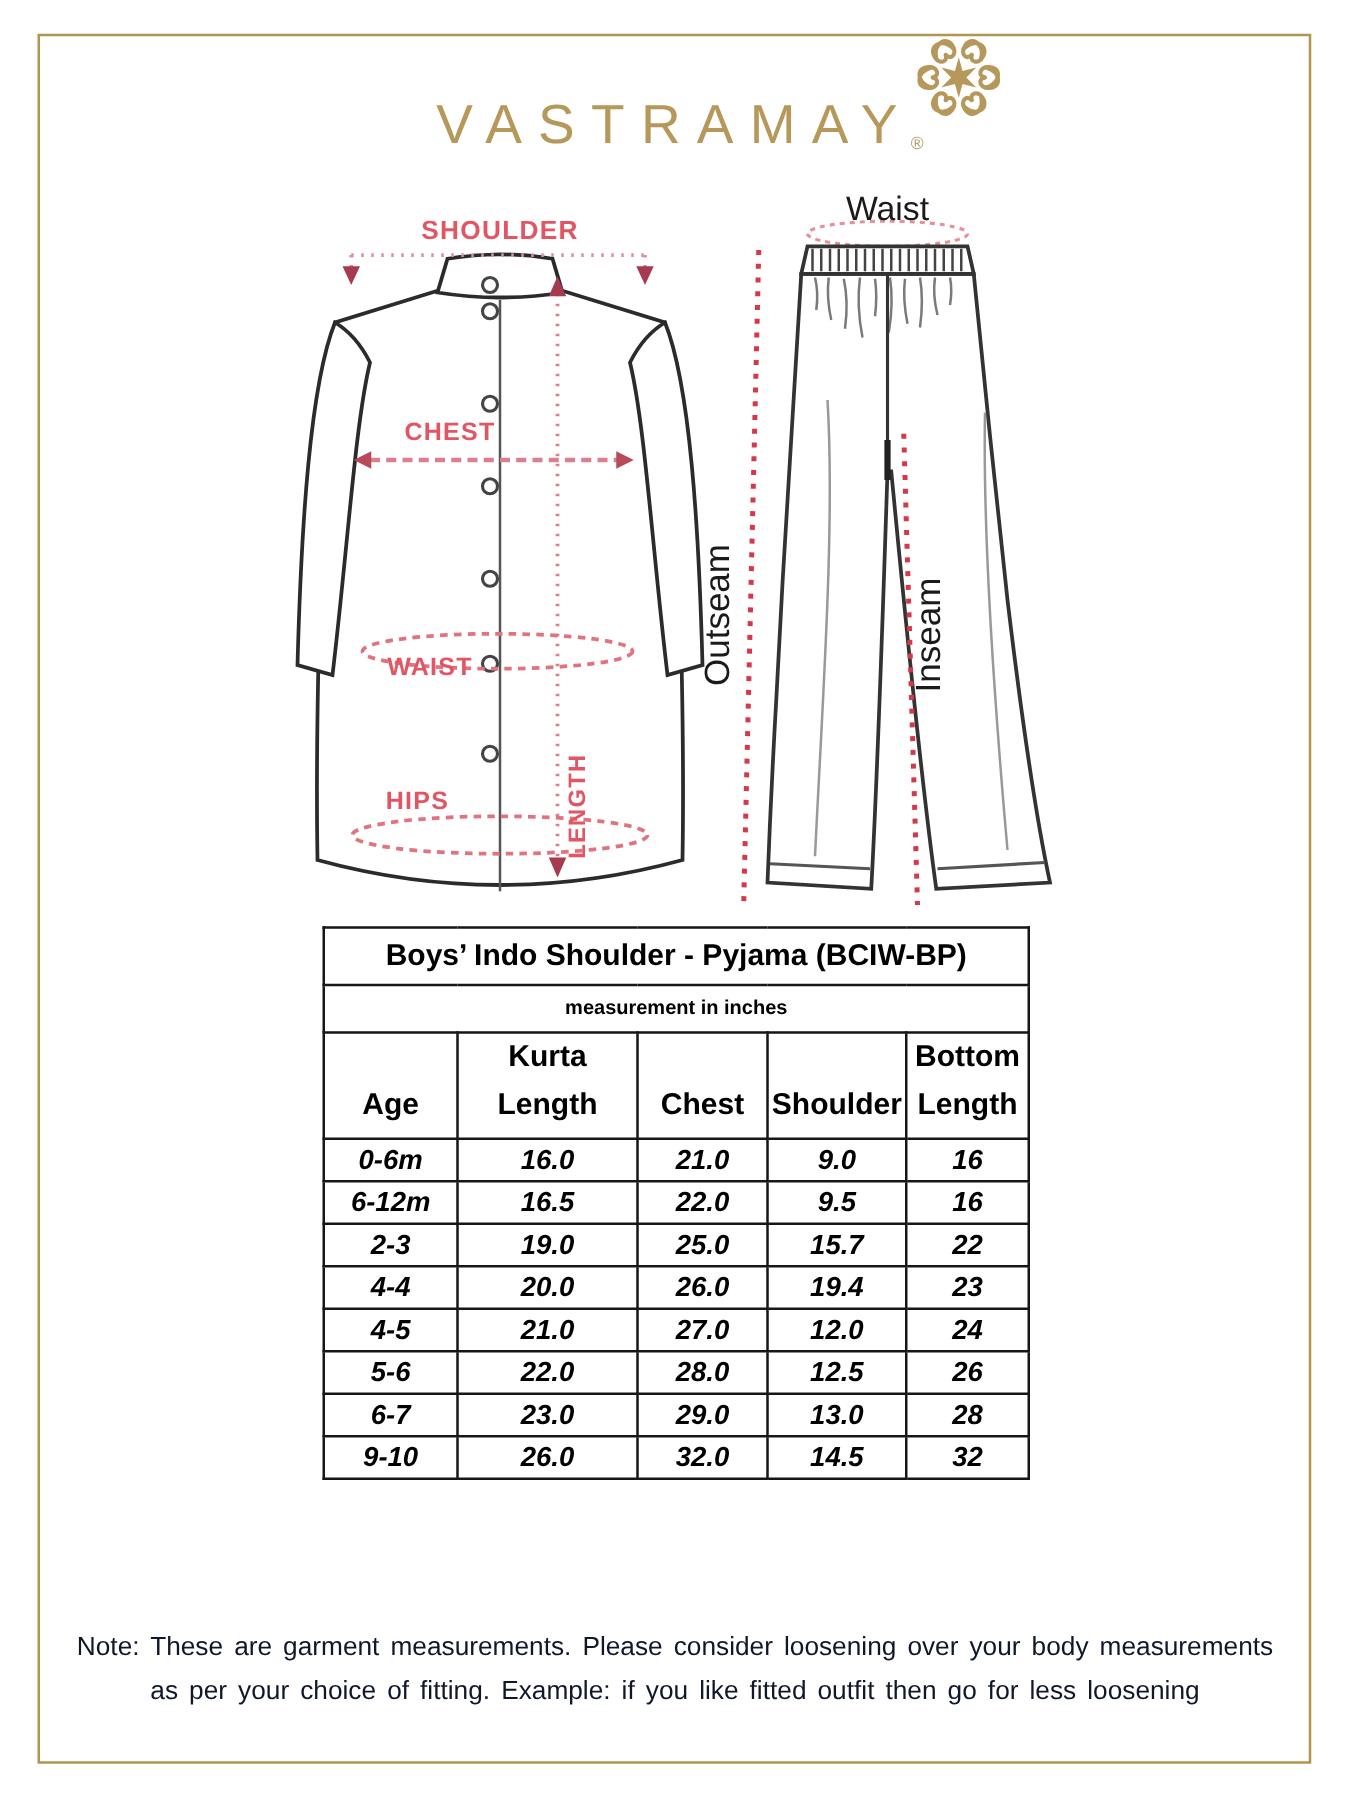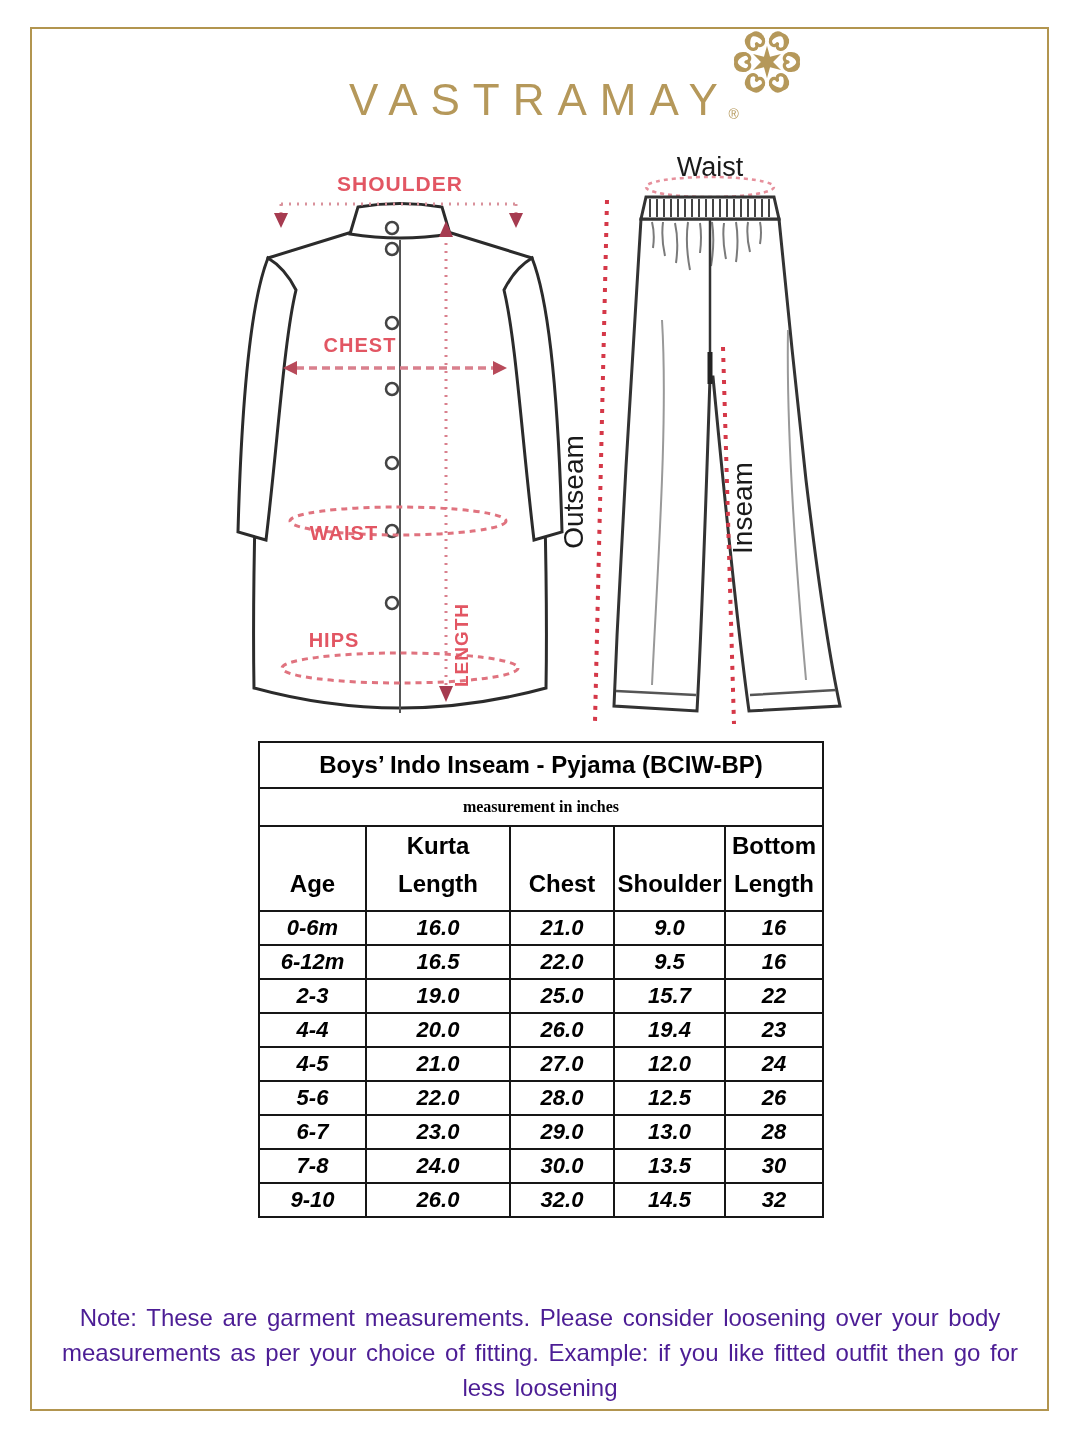--- a/index.html
+++ b/index.html
@@ -21,27 +21,27 @@
   .mlabel{font-family:"Liberation Sans",sans-serif;font-weight:bold;fill:#e25663;letter-spacing:1px;}
   .plabel{font-family:"Liberation Sans",sans-serif;fill:#1a1a1a;}
 
   
   table.size-table{position:absolute;left:258px;top:741px;width:564px;
        border-collapse:collapse;table-layout:fixed;
        font-family:"Liberation Sans",sans-serif;}
   .size-table td,.size-table th{border:2px solid #161616;text-align:center;
        font-weight:bold;color:#000;overflow:hidden;}
   .size-table .t-title{height:42px;font-size:24px;}
-  .size-table .t-sub{height:34px;font-size:16px;font-family:Liberation Serif, serif;}
+  .size-table .t-sub{height:34px;font-size:16px;}
   .size-table th{height:70px;font-size:24px;vertical-align:bottom;padding:0 2px 7px 2px;line-height:38px;}
   .size-table tbody td{height:30px;font-size:22px;font-style:italic;}
 
   
   .note{position:absolute;top:1300px;left:48px;right:48px;text-align:center;
-        font-size:24px;line-height:35px;color:#4c1d95;word-spacing:3px;}
+        font-size:21px;line-height:35px;color:#0f172a;word-spacing:3px;}
 </style>
 </head>
 <body>
 
 <div class="page">
   <div class="frame"></div>
 
   <div class="logo-wrap">
     <div class="logo-inner">
       <span class="logo-text">VASTRAMAY</span>
@@ -146,21 +146,21 @@
   <table class="size-table">
     <colgroup>
       <col style="width:107px">
         <col style="width:144px">
         <col style="width:104px">
       <col style="width:111px">
         <col style="width:98px">
     </colgroup>
     <thead>
       <tr>
-        <td class="t-title" colspan="5">Boys’ Indo Inseam - Pyjama (BCIW-BP)</td>
+        <td class="t-title" colspan="5">Boys’ Indo Shoulder - Pyjama (BCIW-BP)</td>
       </tr>
       <tr>
         <td class="t-sub" colspan="5">measurement in inches</td>
       </tr>
       <tr>
         <th>Age</th>
         <th>Kurta Length</th>
         <th>Chest</th>
         <th>Shoulder</th>
         <th>Bottom Length</th>
@@ -210,27 +210,20 @@
           <td>26</td>
         </tr>
         <tr>
           <td>6-7</td>
           <td>23.0</td>
           <td>29.0</td>
           <td>13.0</td>
           <td>28</td>
         </tr>
         <tr>
-          <td>7-8</td>
-          <td>24.0</td>
-          <td>30.0</td>
-          <td>13.5</td>
-          <td>30</td>
-        </tr>
-        <tr>
           <td>9-10</td>
           <td>26.0</td>
           <td>32.0</td>
           <td>14.5</td>
           <td>32</td>
         </tr>
       </tbody>
   </table>
 
   <div class="note">Note: These are garment measurements. Please consider loosening over your body measurements as per your choice of fitting. Example: if you like fitted outfit then go for less loosening</div>

